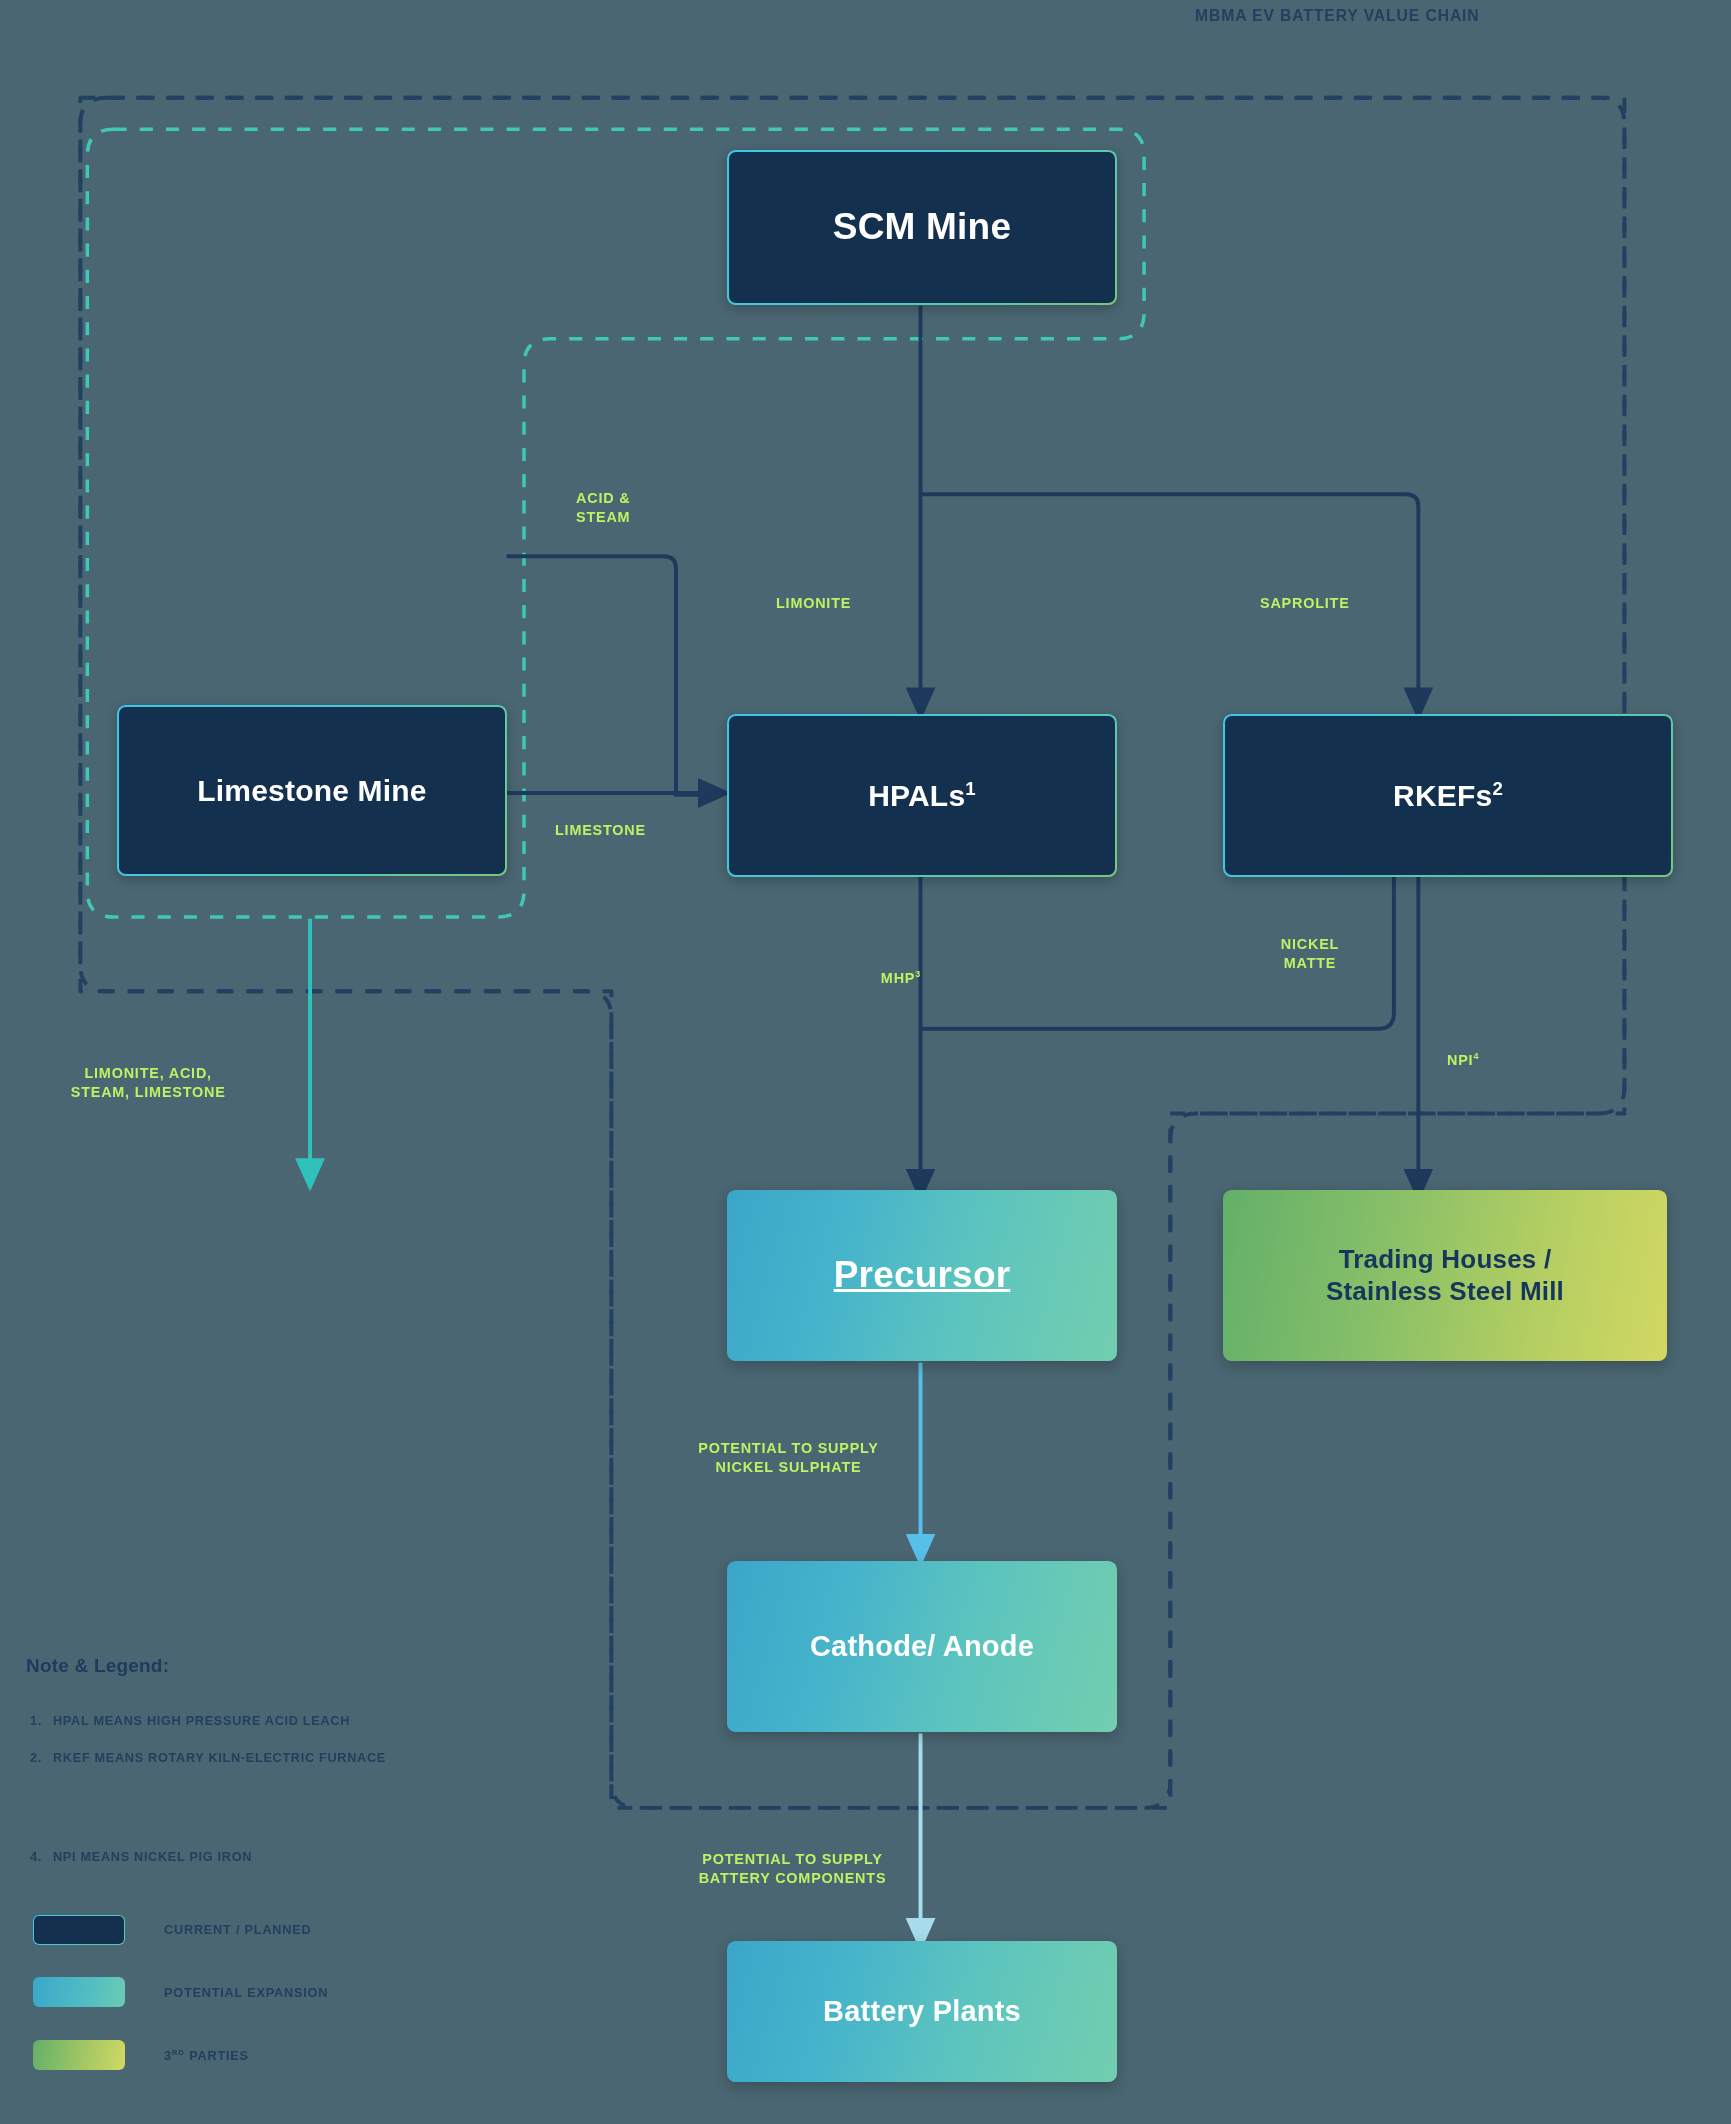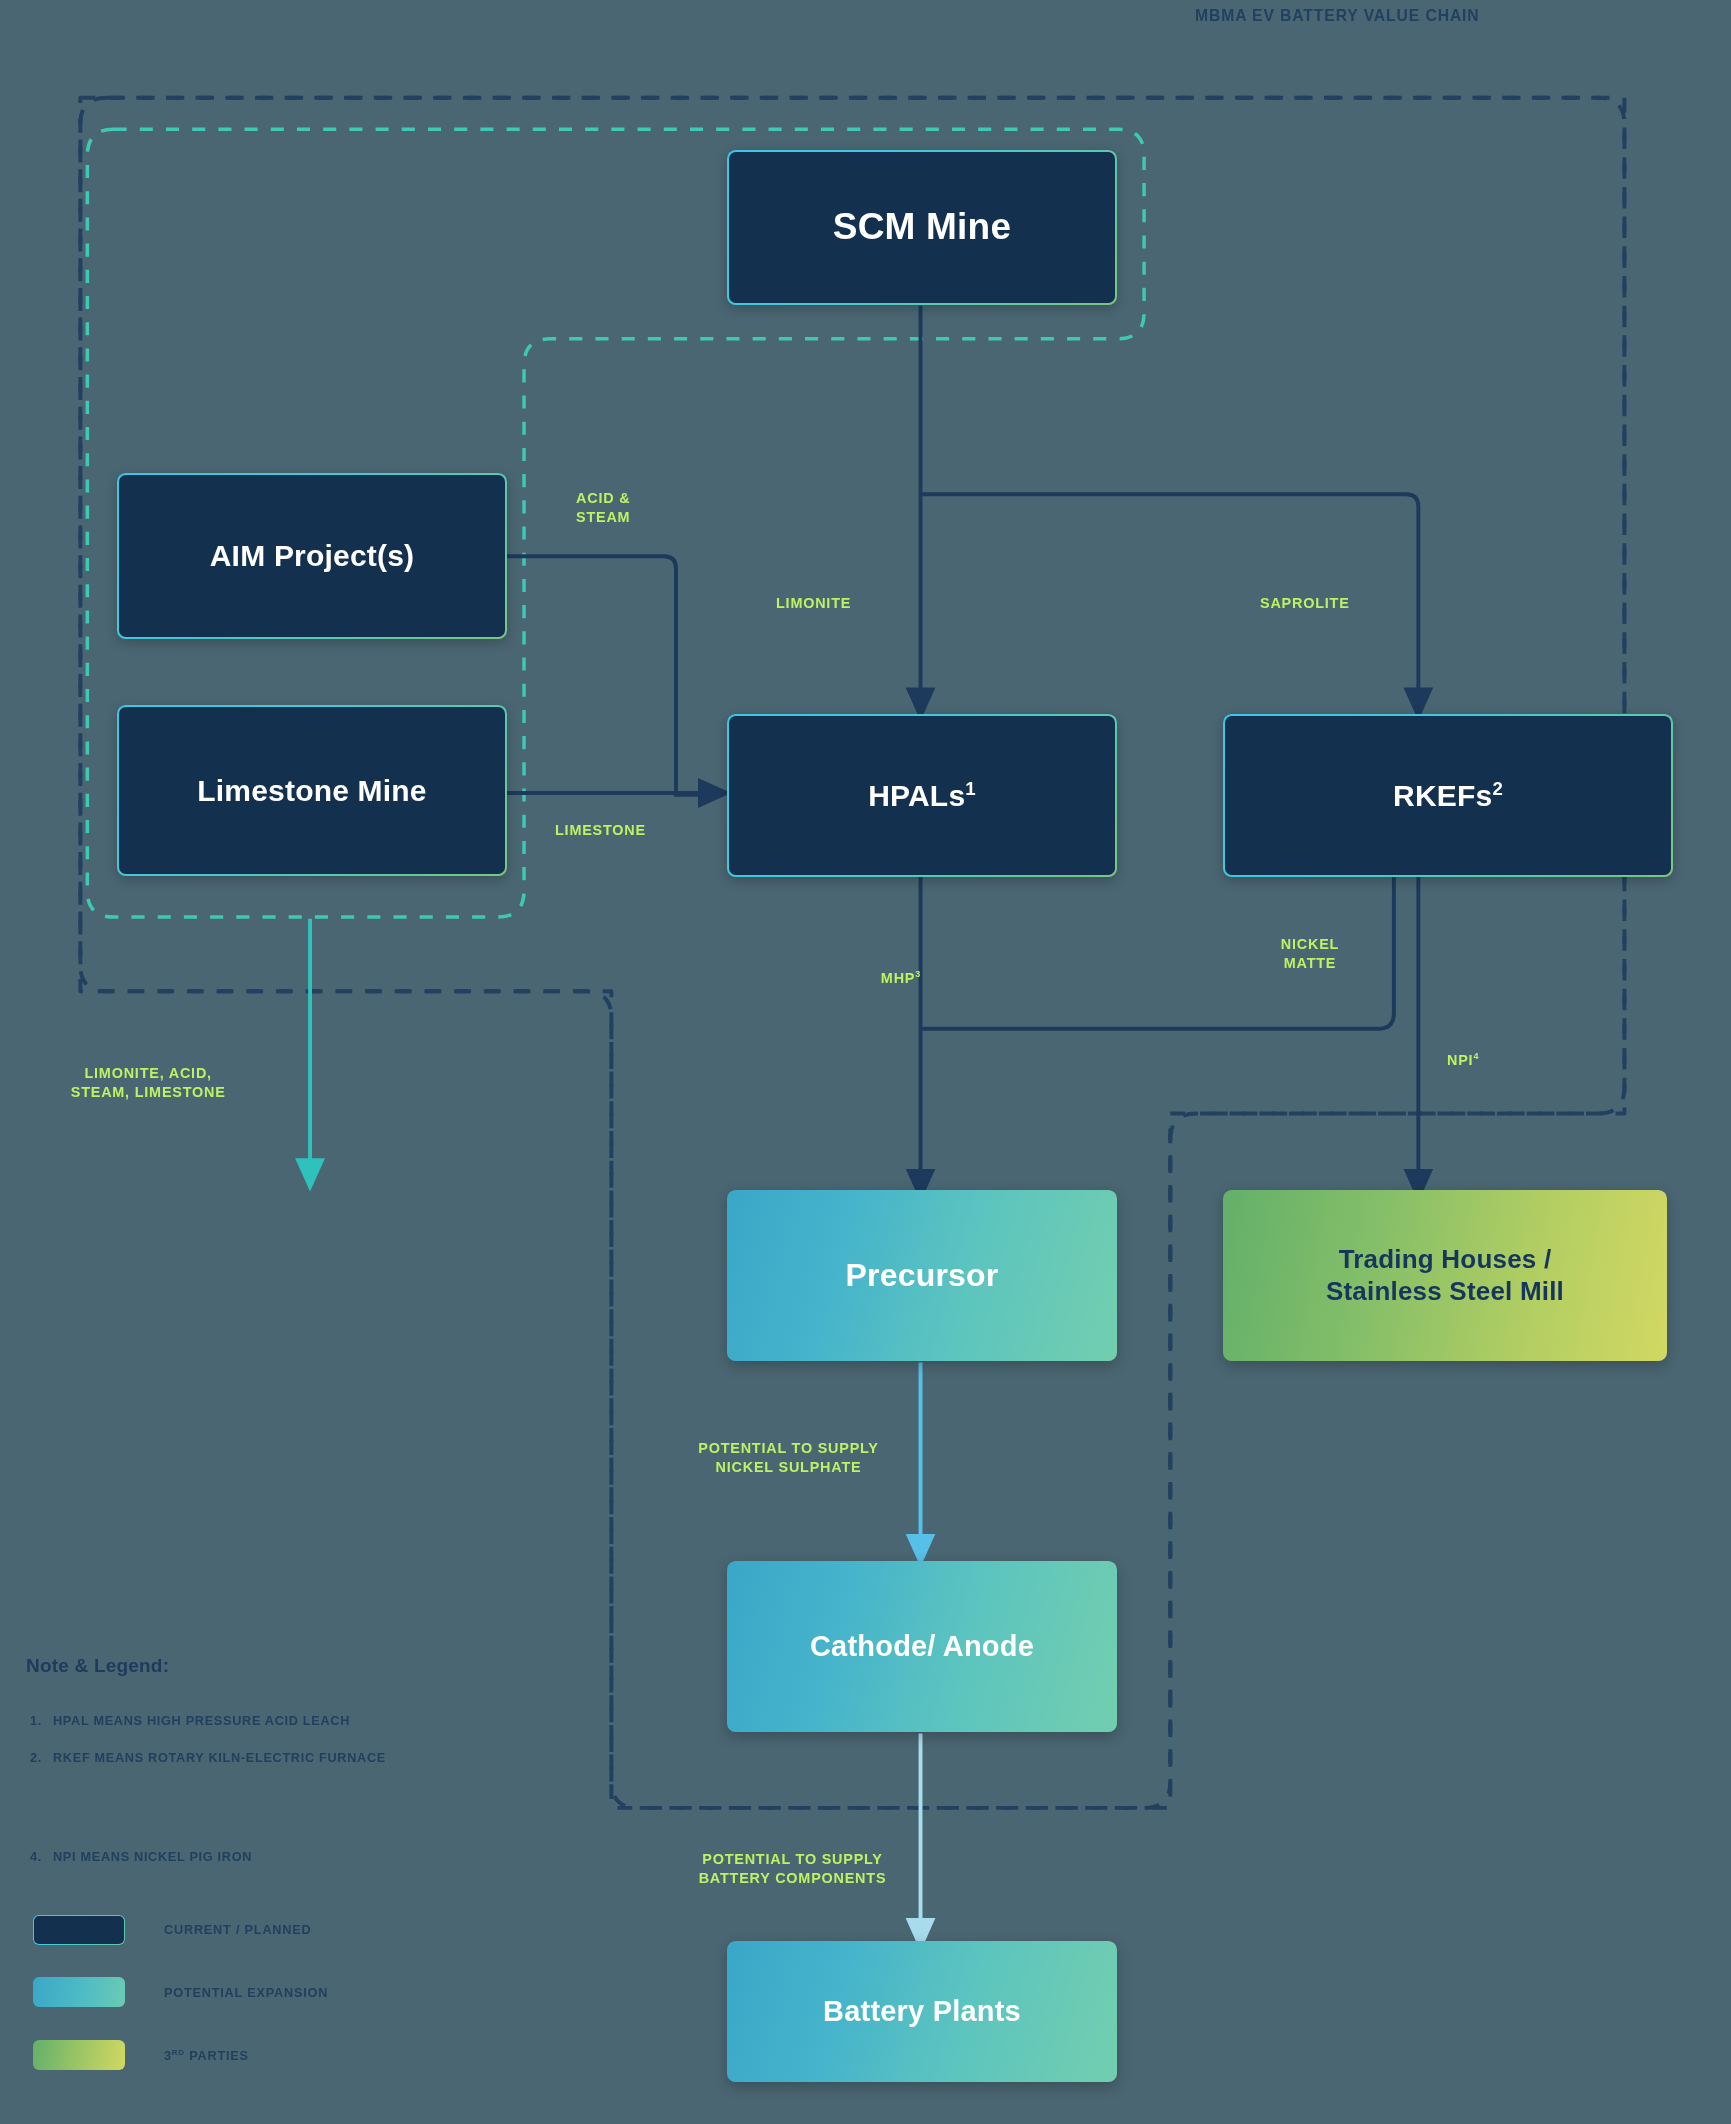--- a/index.html
+++ b/index.html
@@ -163,43 +163,40 @@
 
     <path d="M 1054,1985 L 1054,2215" fill="none" stroke="#a8dced" stroke-width="4.5" marker-end="url(#arrPale)"></path>
   </svg>
 
   <div class="title">MBMA EV BATTERY VALUE CHAIN</div>
 
   <div class="node navy" style="left:727px;top:150px;width:390px;height:155px;">
     <span class="lbl" style="font-size:37px;">SCM Mine</span>
   </div>
 
-  <div class="node navy" style="left:117px;top:473px;width:390px;height:166px;">
-    <span class="lbl" style="font-size:30px;">AIM Project(s)</span>
-  </div>
 
   <div class="node navy" style="left:117px;top:705px;width:390px;height:171px;">
     <span class="lbl" style="font-size:30px;">Limestone Mine</span>
   </div>
 
   <div class="node navy" style="left:727px;top:714px;width:390px;height:163px;">
     <span class="lbl" style="font-size:30px;">
       <span>HPALs</span><sup>1</sup>
     </span>
   </div>
 
   <div class="node navy" style="left:1223px;top:714px;width:450px;height:163px;">
     <span class="lbl" style="font-size:30px;">
       <span>RKEFs</span><sup>2</sup>
     </span>
   </div>
 
 
   <div class="node teal" style="left:727px;top:1190px;width:390px;height:171px;">
-    <span class="lbl" style="font-size:32px;">Precursor</span>
+    <span class="lbl" style="font-size:37px;text-decoration:underline;">Precursor</span>
   </div>
 
   <div class="node green" style="left:1223px;top:1190px;width:444px;height:171px;">
     <span class="lbl" style="font-size:26px;">
       <span>Trading Houses /</span><br>
       <span>Stainless Steel Mill</span>
     </span>
   </div>
 
   <div class="node teal" style="left:727px;top:1561px;width:390px;height:171px;">

